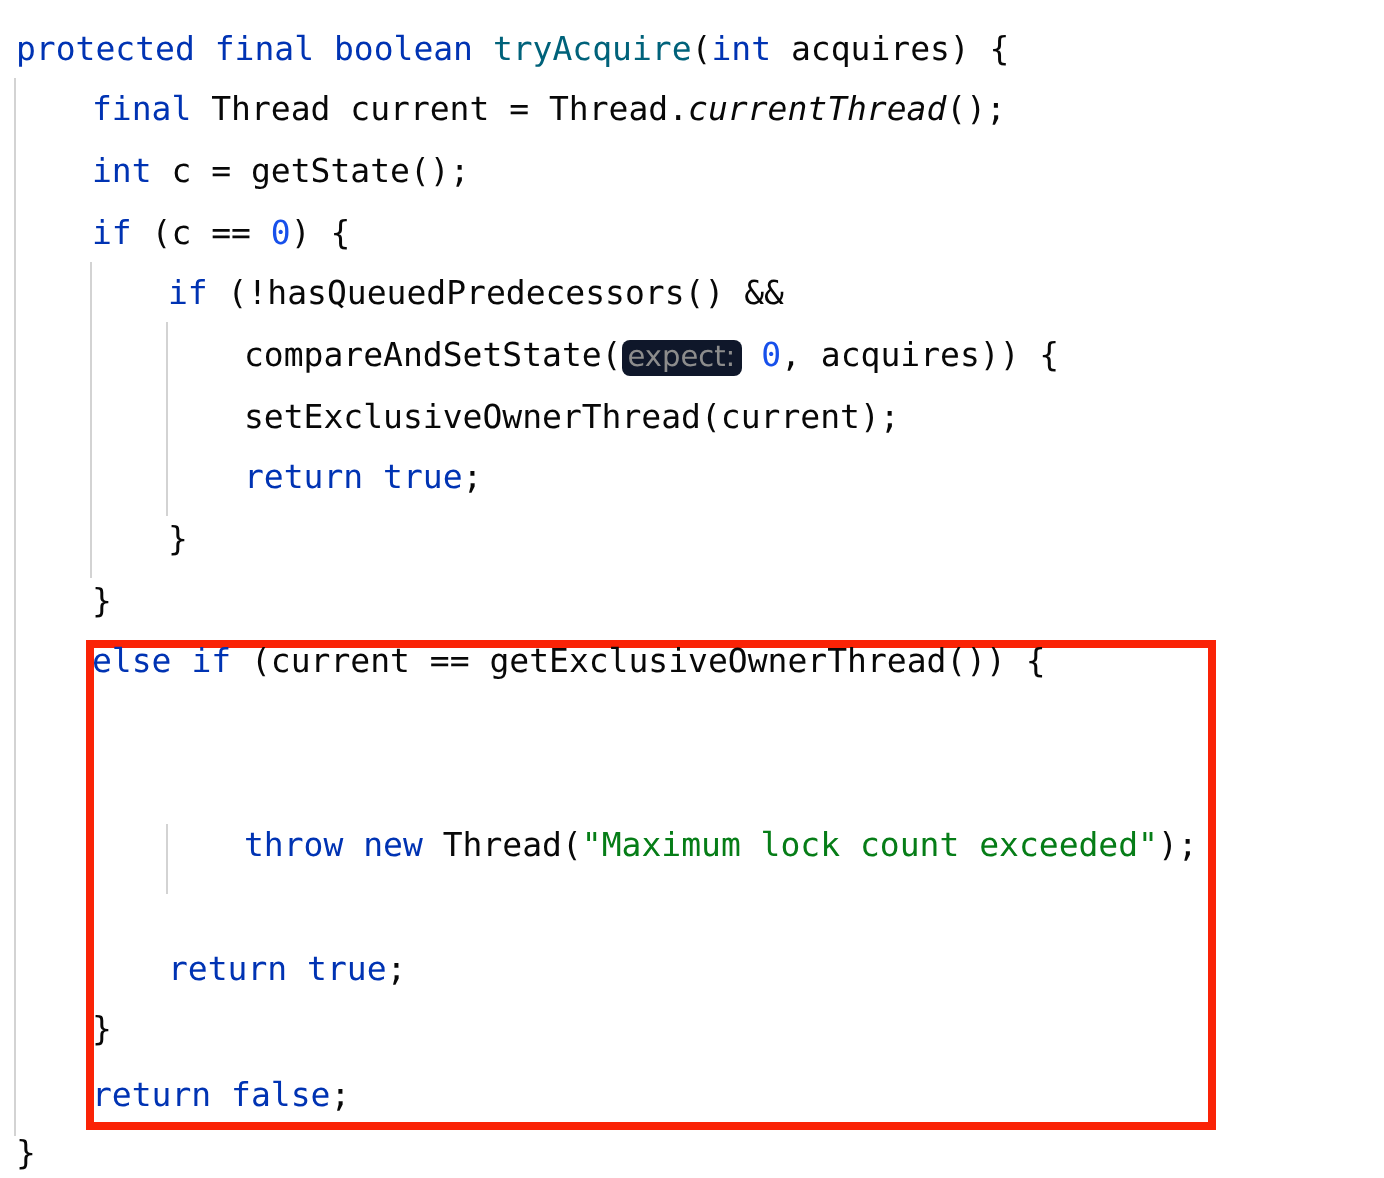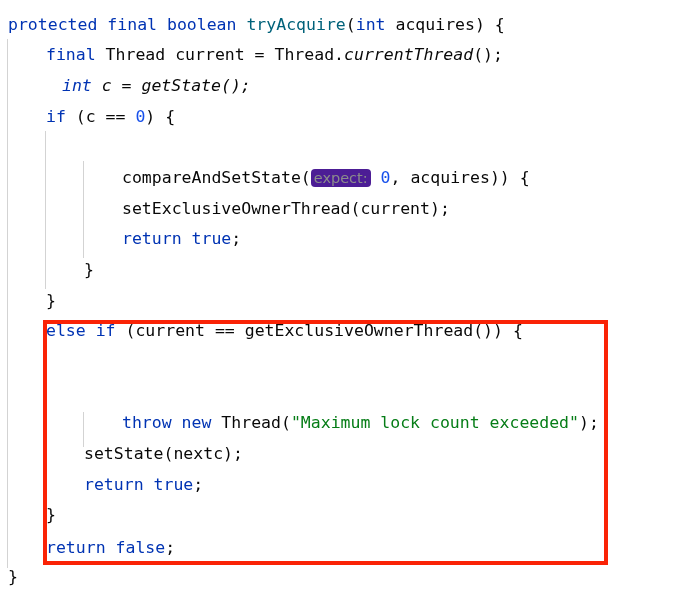--- a/index.html
+++ b/index.html
@@ -64,59 +64,59 @@
   
   #red-box {
     position: absolute;
     border: 4px solid #fa2306;
     box-sizing: border-box;
     z-index: 2;
     pointer-events: none;
     background: transparent;
   }
 </style>
-<style>.tok-kw{color:#0033b3;}.tok-num{color:#1750eb;}.tok-str{color:#067d17;}.tok-method{color:#00627a;}.tok-plain,.tok-italic{color:#080808;}.indent-guide{background:#d3d3d3;}.param-hint{color:#8c8c8c;background:#4c1d95;text-align:center;}#red-box{border-color:#fa2306;}#editor{background:#ffffff;}</style></head>
+<style>.tok-kw{color:#0033b3;}.tok-num{color:#1750eb;}.tok-str{color:#067d17;}.tok-method{color:#00627a;}.tok-plain,.tok-italic{color:#080808;}.indent-guide{background:#d3d3d3;}.param-hint{color:#8c8c8c;background:#0f172a;text-align:center;}#red-box{border-color:#fa2306;}#editor{background:#ffffff;}</style></head>
 <body>
 
 <div id="editor">
 
   <div class="indent-guide" style="left:7px; top:27px; height:281px;"></div>
   <div class="indent-guide" style="left:45px; top:119px; height:158px;"></div>
   <div class="indent-guide" style="left:83px; top:149px; height:97px;"></div>
   <div class="indent-guide" style="left:7px; top:308px; height:248px;"></div>
   <div class="indent-guide" style="left:83px; top:400px; height:35px;"></div>
 
   <div id="red-box" style="left:43px; top:308px; width:565px; height:245px;"></div>
 
   <div class="code-line" style="top:-2px; left:8px;"><span class="tok-kw">protected</span><span class="tok-plain"> </span><span class="tok-kw">final</span><span class="tok-plain"> </span><span class="tok-kw">boolean</span><span class="tok-plain"> </span><span class="tok-method">tryAcquire</span><span class="tok-plain">(</span><span class="tok-kw">int</span><span class="tok-plain"> acquires) {</span></div>
 
   <div class="code-line" style="top:28px; left:46px;"><span class="tok-kw">final</span><span class="tok-plain"> Thread current = Thread.</span><span class="tok-italic">currentThread</span><span class="tok-plain">();</span></div>
 
-  <div class="code-line" style="top:59px; left:62px;font-style:italic;"><span class="tok-kw">int</span><span class="tok-plain"> c = getState();</span></div>
+  <div class="code-line" style="top:59px; left:46px;"><span class="tok-kw">int</span><span class="tok-plain"> c = getState();</span></div>
 
   <div class="code-line" style="top:90px; left:46px;"><span class="tok-kw">if</span><span class="tok-plain"> (c == </span><span class="tok-num">0</span><span class="tok-plain">) {</span></div>
 
+  <div class="code-line" style="top:120px; left:84px;"><span class="tok-kw">if</span><span class="tok-plain"> (!hasQueuedPredecessors() &amp;&amp;</span></div>
 
   <div class="code-line" style="top:151px; left:122px;"><span class="tok-plain">compareAndSetState(</span><span class="param-hint">expect:</span><span class="tok-plain"> </span><span class="tok-num">0</span><span class="tok-plain">, acquires)) {</span></div>
 
   <div class="code-line" style="top:182px; left:122px;text-align:center;"><span class="tok-plain">setExclusiveOwnerThread(current);</span></div>
 
   <div class="code-line" style="top:212px; left:122px;"><span class="tok-kw">return</span><span class="tok-plain"> </span><span class="tok-kw">true</span><span class="tok-plain">;</span></div>
 
   <div class="code-line" style="top:243px; left:84px;"><span class="tok-plain">}</span></div>
 
   <div class="code-line" style="top:274px; left:46px;"><span class="tok-plain">}</span></div>
 
   <div class="code-line" style="top:304px; left:46px;"><span class="tok-kw">else</span><span class="tok-plain"> </span><span class="tok-kw">if</span><span class="tok-plain"> (current == getExclusiveOwnerThread()) {</span></div>
 
 
 
   <div class="code-line" style="top:396px; left:122px;"><span class="tok-kw">throw</span><span class="tok-plain"> </span><span class="tok-kw">new</span><span class="tok-plain"> Thread(</span><span class="tok-str">"Maximum lock count exceeded"</span><span class="tok-plain">);</span></div>
 
-  <div class="code-line" style="top:427px; left:84px;"><span class="tok-plain">setState(nextc);</span></div>
 
   <div class="code-line" style="top:458px; left:84px;"><span class="tok-kw">return</span><span class="tok-plain"> </span><span class="tok-kw">true</span><span class="tok-plain">;</span></div>
 
   <div class="code-line" style="top:488px; left:46px;"><span class="tok-plain">}</span></div>
 
   <div class="code-line" style="top:521px; left:46px;"><span class="tok-kw">return</span><span class="tok-plain"> </span><span class="tok-kw">false</span><span class="tok-plain">;</span></div>
 
   <div class="code-line" style="top:550px; left:8px;"><span class="tok-plain">}</span></div>
 
 </div>

